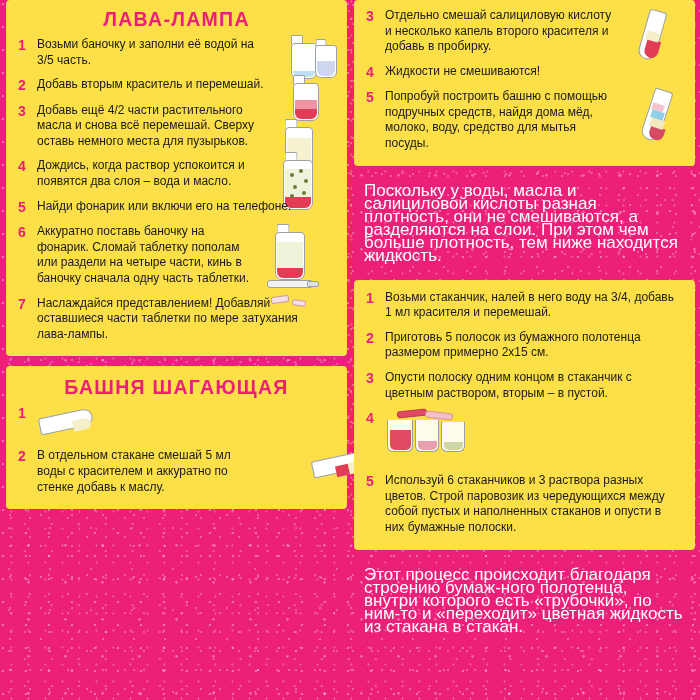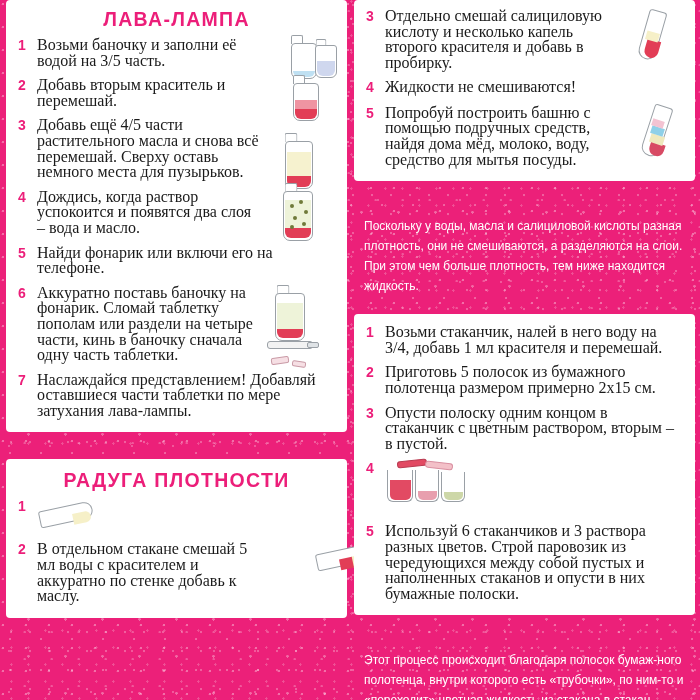--- a/index.html
+++ b/index.html
@@ -26,24 +26,24 @@
     background-size: 23px 23px, 31px 31px, 19px 19px, 37px 37px, 27px 27px, 41px 41px, 17px 17px;
     pointer-events:none;
   }
   .page { position:absolute; inset:0; }
 
   .col { position:absolute; top:0; width:341px; height:700px; }
   .col-left { left:6px; }
   .col-right { left:354px; }
 
   .card{
-    background:#ffffff;
+    background:#fde047;
     border-radius:4px;
     padding:10px 12px 12px 12px;
-    margin-bottom:27px;
+    margin-bottom:10px;
   }
   .card.first{ padding-top:8px; }
 
   h2{
     margin:0 0 6px 0;
     text-align:center;
     color:#ec1e79;
     font-size:19.5px;
     letter-spacing:1.3px;
     font-weight:bold;
@@ -56,33 +56,32 @@
     color:#ec1e79;
     font-size:14px;
     font-weight:bold;
     width:19px;
     flex:0 0 19px;
     line-height:15.5px;
     padding-top:1px;
   }
   .txt{
     color:#1a1a1a;
-    font-size:16px;
+    font-size:12px;
     line-height:15.6px;
     flex:1 1 auto;
     padding-right:4px;
-    font-family:Liberation Serif, serif;
   }
   .txt.narrow{ padding-right:62px; }
   .txt.narrow2{ padding-right:76px; }
 
   .note{
     color:#fff;
-    font-size:12px;
-    line-height:20px;
+    font-size:17px;
+    line-height:13px;
     padding:8px 10px 9px 10px;
     margin-bottom:9px;
   }
 
   
   .art{ position:absolute; right:0; top:0; }
 
   
   .jar{ position:relative; }
   .jar .neck{ position:absolute; left:50%; transform:translateX(-50%); background:#fff; border:1.4px solid #9aa0a6; border-bottom:none; border-radius:2px 2px 0 0; }
@@ -139,21 +138,21 @@
               <span class="body" style="width:26px;height:38px;top:10px;left:16px;">
                 <span class="liq" style="height:10px;background:#e23d56;"></span>
                 <span class="liq" style="height:10px;background:#e23d56;opacity:.55;bottom:10px;border-radius:0;"></span>
               </span>
             </span>
           </span>
         </li>
 
         <li class="step">
           <span class="num">3</span>
-          <span class="txt narrow2">Добавь ещё 4/5 части растительного масла и снова всё перемешай. Сверху оставь немного места для пузырьков.</span>
+          <span class="txt narrow2">Добавь ещё 4/2 части растительного масла и снова всё перемешай. Сверху оставь немного места для пузырьков.</span>
           <span class="art" style="width:70px;height:66px;top:10px;">
             <span class="jar" style="display:block;width:70px;height:66px;">
               <span class="neck" style="width:13px;height:9px;top:6px;left:26px;"></span>
               <span class="body" style="width:28px;height:48px;top:14px;left:20px;">
                 <span class="liq" style="height:12px;background:#e23d56;"></span>
                 <span class="liq" style="height:24px;bottom:12px;background:#f6f2cf;border-radius:0;"></span>
               </span>
             </span>
           </span>
         </li>
@@ -206,21 +205,21 @@
 
         <li class="step">
           <span class="num">7</span>
           <span class="txt">Наслаждайся представлением! Добавляй оставшиеся части таблетки по мере затухания лава-лампы.</span>
         </li>
       </ul>
     </div>
 
 
     <div class="card">
-      <h2>РАДУГА ПЛОТНОСТИ</h2>
+      <h2>БАШНЯ ШАГАЮЩАЯ</h2>
       <ul class="steps">
 
         <li class="step">
           <span class="num">1</span>
           <span class="art tube" style="width:62px;height:34px;top:2px;">
             <span style="position:absolute;left:2px;top:6px;width:54px;height:17px;border:1.4px solid #9aa0a6;border-radius:3px 10px 10px 3px;background:#fff;transform:rotate(-12deg);"></span>
             <span style="position:absolute;left:36px;top:12px;width:18px;height:11px;background:#f6f0c8;border-radius:0 8px 8px 0;transform:rotate(-12deg);"></span>
           </span>
         </li>
 
@@ -308,16 +307,16 @@
           </span>
         </li>
 
         <li class="step">
           <span class="num">5</span>
           <span class="txt">Используй 6 стаканчиков и 3 раствора разных цветов. Строй паровозик из чередующихся между собой пустых и наполненных стаканов и опусти в них бумажные полоски.</span>
         </li>
       </ul>
     </div>
 
-    <div class="note">Этот процесс происходит благодаря полосок бумаж-ного полотенца, внутри которого есть «трубочки», по ним-то и «переходит» цветная жидкость из стакана в стакан.</div>
+    <div class="note">Этот процесс происходит благодаря строению бумаж-ного полотенца, внутри которого есть «трубочки», по ним-то и «переходит» цветная жидкость из стакана в стакан.</div>
   </div>
 
 </div>
 
 </body></html>

